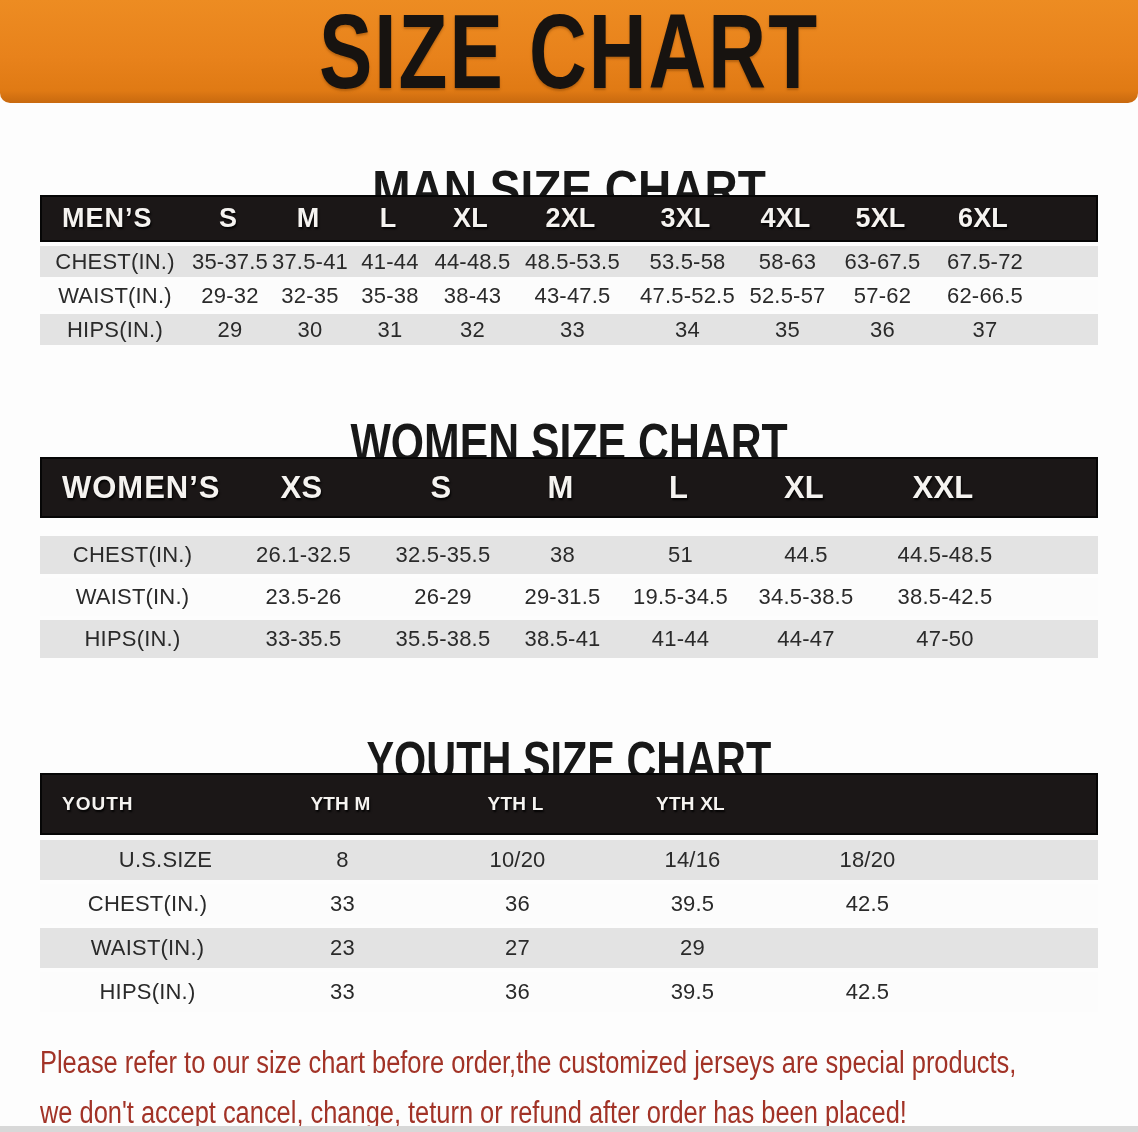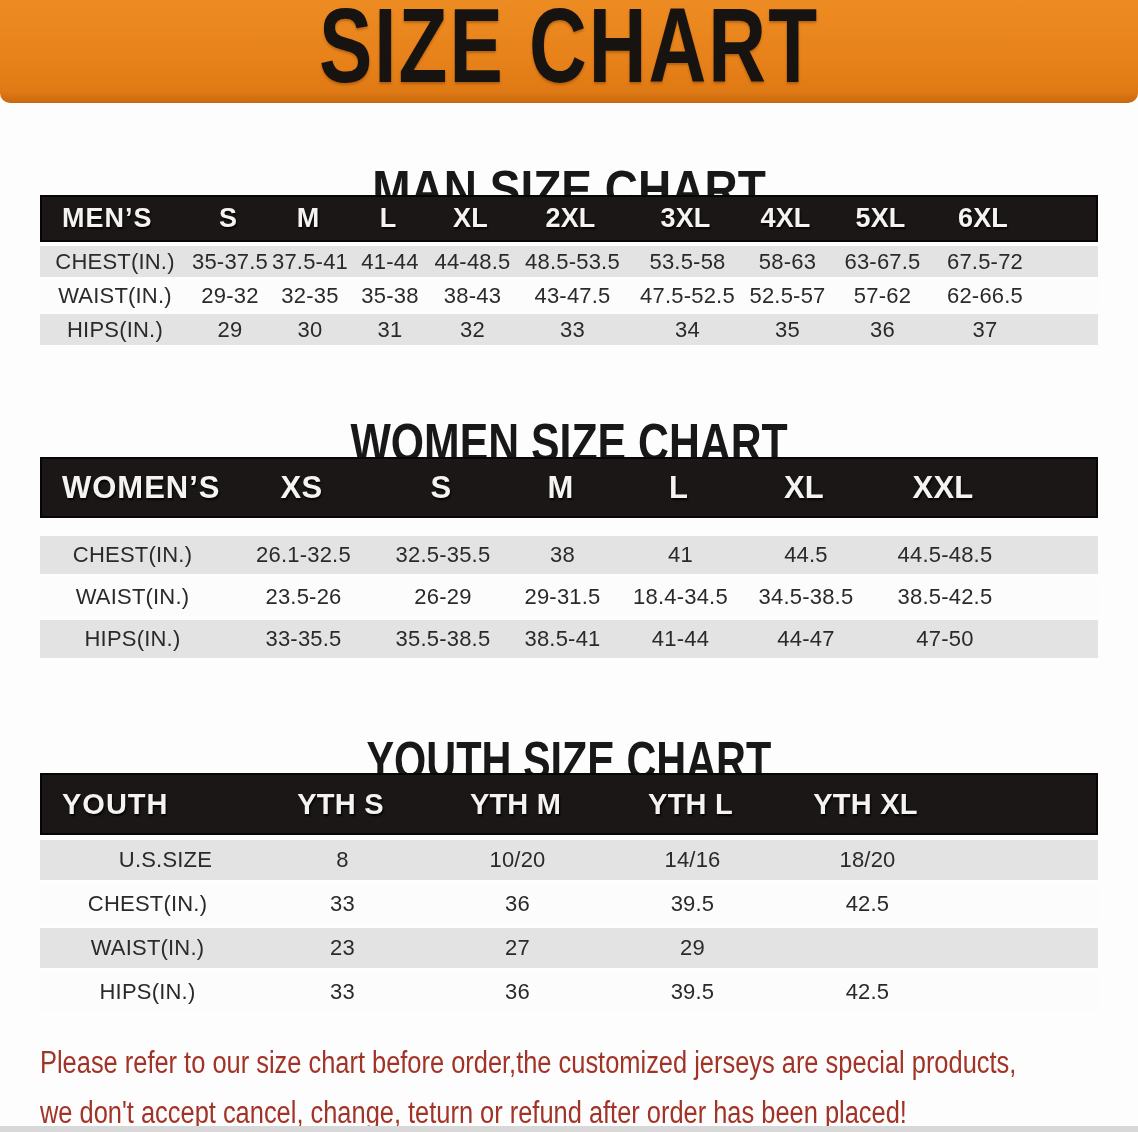--- a/index.html
+++ b/index.html
@@ -8,21 +8,21 @@
     width:1138px;height:1132px;
     background:#fdfdfd;
     overflow:hidden;
     font-family:"Liberation Sans", sans-serif;
   }
   
   .banner{
     position:absolute;left:0;top:0;width:1138px;height:103px;
     background:linear-gradient(180deg,#ed8c22 0%,#e8821b 55%,#e07a14 88%,#c8690f 100%);
     border-radius:0 0 10px 10px;
-    display:flex;align-items:flex-start;justify-content:center;
+    display:flex;align-items:center;justify-content:center;
   }
   .banner-title{
     font-size:80px;font-weight:900;color:#171310;
     letter-spacing:2px;white-space:nowrap;
     transform:scale(1.0,1.32);
     text-shadow:0 2px 2px rgba(120,60,0,.45);
   }
   
   .heading{
     position:absolute;left:0;width:1138px;text-align:center;
@@ -60,21 +60,21 @@
   .t-men  .trow.body{height:31px;margin-bottom:3px;}
   .t-men  .hlabel{font-size:32px;letter-spacing:1px;}
   .t-men  .thead .cell{font-size:27px;}
   .t-women .thead{height:61px;margin-bottom:18px;}
   .t-women .trow.body{height:38px;margin-bottom:4px;}
   .t-women .hlabel{font-size:35px;letter-spacing:1px;}
   .t-women .thead .cell{font-size:31px;}
   .t-youth .thead{height:62px;margin-bottom:5px;}
   .t-youth .trow.body{height:40px;margin-bottom:4px;}
   .t-youth .hlabel{font-size:33px;letter-spacing:1px;}
-  .t-youth .thead .cell{font-size:29px;}
+  .t-youth .thead .cell{font-size:19px;}
   
   .disclaimer{
     position:absolute;left:40px;top:1038px;width:1098px;
     color:#a23327;font-size:31px;line-height:50px;font-weight:500;
   }
   .disclaimer .dline{
     transform:scaleX(0.82);transform-origin:left center;white-space:nowrap;
   }
   .bottom-strip{
     position:absolute;left:0;top:1126px;width:1138px;height:6px;
@@ -156,52 +156,51 @@
         <div class="cell" style="flex: 0 0 119px;">L</div>
         <div class="cell" style="flex: 0 0 132px;">XL</div>
         <div class="cell" style="flex: 0 0 146px;">XXL</div>
         <div class="cell" style="flex: 0 0 76px;"></div>
       </div>
       <div class="trow body row-gray">
         <div class="cell" style="flex: 0 0 185px;">CHEST(IN.)</div>
         <div class="cell" style="flex: 0 0 157px;">26.1-32.5</div>
         <div class="cell" style="flex: 0 0 122px;">32.5-35.5</div>
         <div class="cell" style="flex: 0 0 117px;">38</div>
-        <div class="cell" style="flex: 0 0 119px;">41</div>
+        <div class="cell" style="flex: 0 0 119px;">51</div>
         <div class="cell" style="flex: 0 0 132px;">44.5</div>
         <div class="cell" style="flex: 0 0 146px;">44.5-48.5</div>
         <div class="cell" style="flex: 0 0 80px;"></div>
       </div>
       <div class="trow body row-white">
         <div class="cell" style="flex: 0 0 185px;">WAIST(IN.)</div>
         <div class="cell" style="flex: 0 0 157px;">23.5-26</div>
         <div class="cell" style="flex: 0 0 122px;">26-29</div>
         <div class="cell" style="flex: 0 0 117px;">29-31.5</div>
-        <div class="cell" style="flex: 0 0 119px;">18.4-34.5</div>
+        <div class="cell" style="flex: 0 0 119px;">19.5-34.5</div>
         <div class="cell" style="flex: 0 0 132px;">34.5-38.5</div>
         <div class="cell" style="flex: 0 0 146px;">38.5-42.5</div>
         <div class="cell" style="flex: 0 0 80px;"></div>
       </div>
       <div class="trow body row-gray">
         <div class="cell" style="flex: 0 0 185px;">HIPS(IN.)</div>
         <div class="cell" style="flex: 0 0 157px;">33-35.5</div>
         <div class="cell" style="flex: 0 0 122px;">35.5-38.5</div>
         <div class="cell" style="flex: 0 0 117px;">38.5-41</div>
         <div class="cell" style="flex: 0 0 119px;">41-44</div>
         <div class="cell" style="flex: 0 0 132px;">44-47</div>
         <div class="cell" style="flex: 0 0 146px;">47-50</div>
         <div class="cell" style="flex: 0 0 80px;"></div>
       </div>
     </div>
 
   <h2 class="heading h-youth"><span>YOUTH SIZE CHART</span></h2>
   <div class="sizetable t-youth">
       <div class="trow thead">
         <div class="cell hlabel" style="flex: 0 0 211px;">YOUTH</div>
-        <div class="cell" style="flex: 0 0 175px;">YTH S</div>
         <div class="cell" style="flex: 0 0 175px;">YTH M</div>
         <div class="cell" style="flex: 0 0 175px;">YTH L</div>
         <div class="cell" style="flex: 0 0 175px;">YTH XL</div>
         <div class="cell" style="flex: 0 0 139px;"></div>
       </div>
       <div class="trow body row-gray">
         <div class="cell" style="flex: 0 0 215px; padding-left: 36px;">U.S.SIZE</div>
         <div class="cell" style="flex: 0 0 175px;">8</div>
         <div class="cell" style="flex: 0 0 175px;">10/20</div>
         <div class="cell" style="flex: 0 0 175px;">14/16</div>

